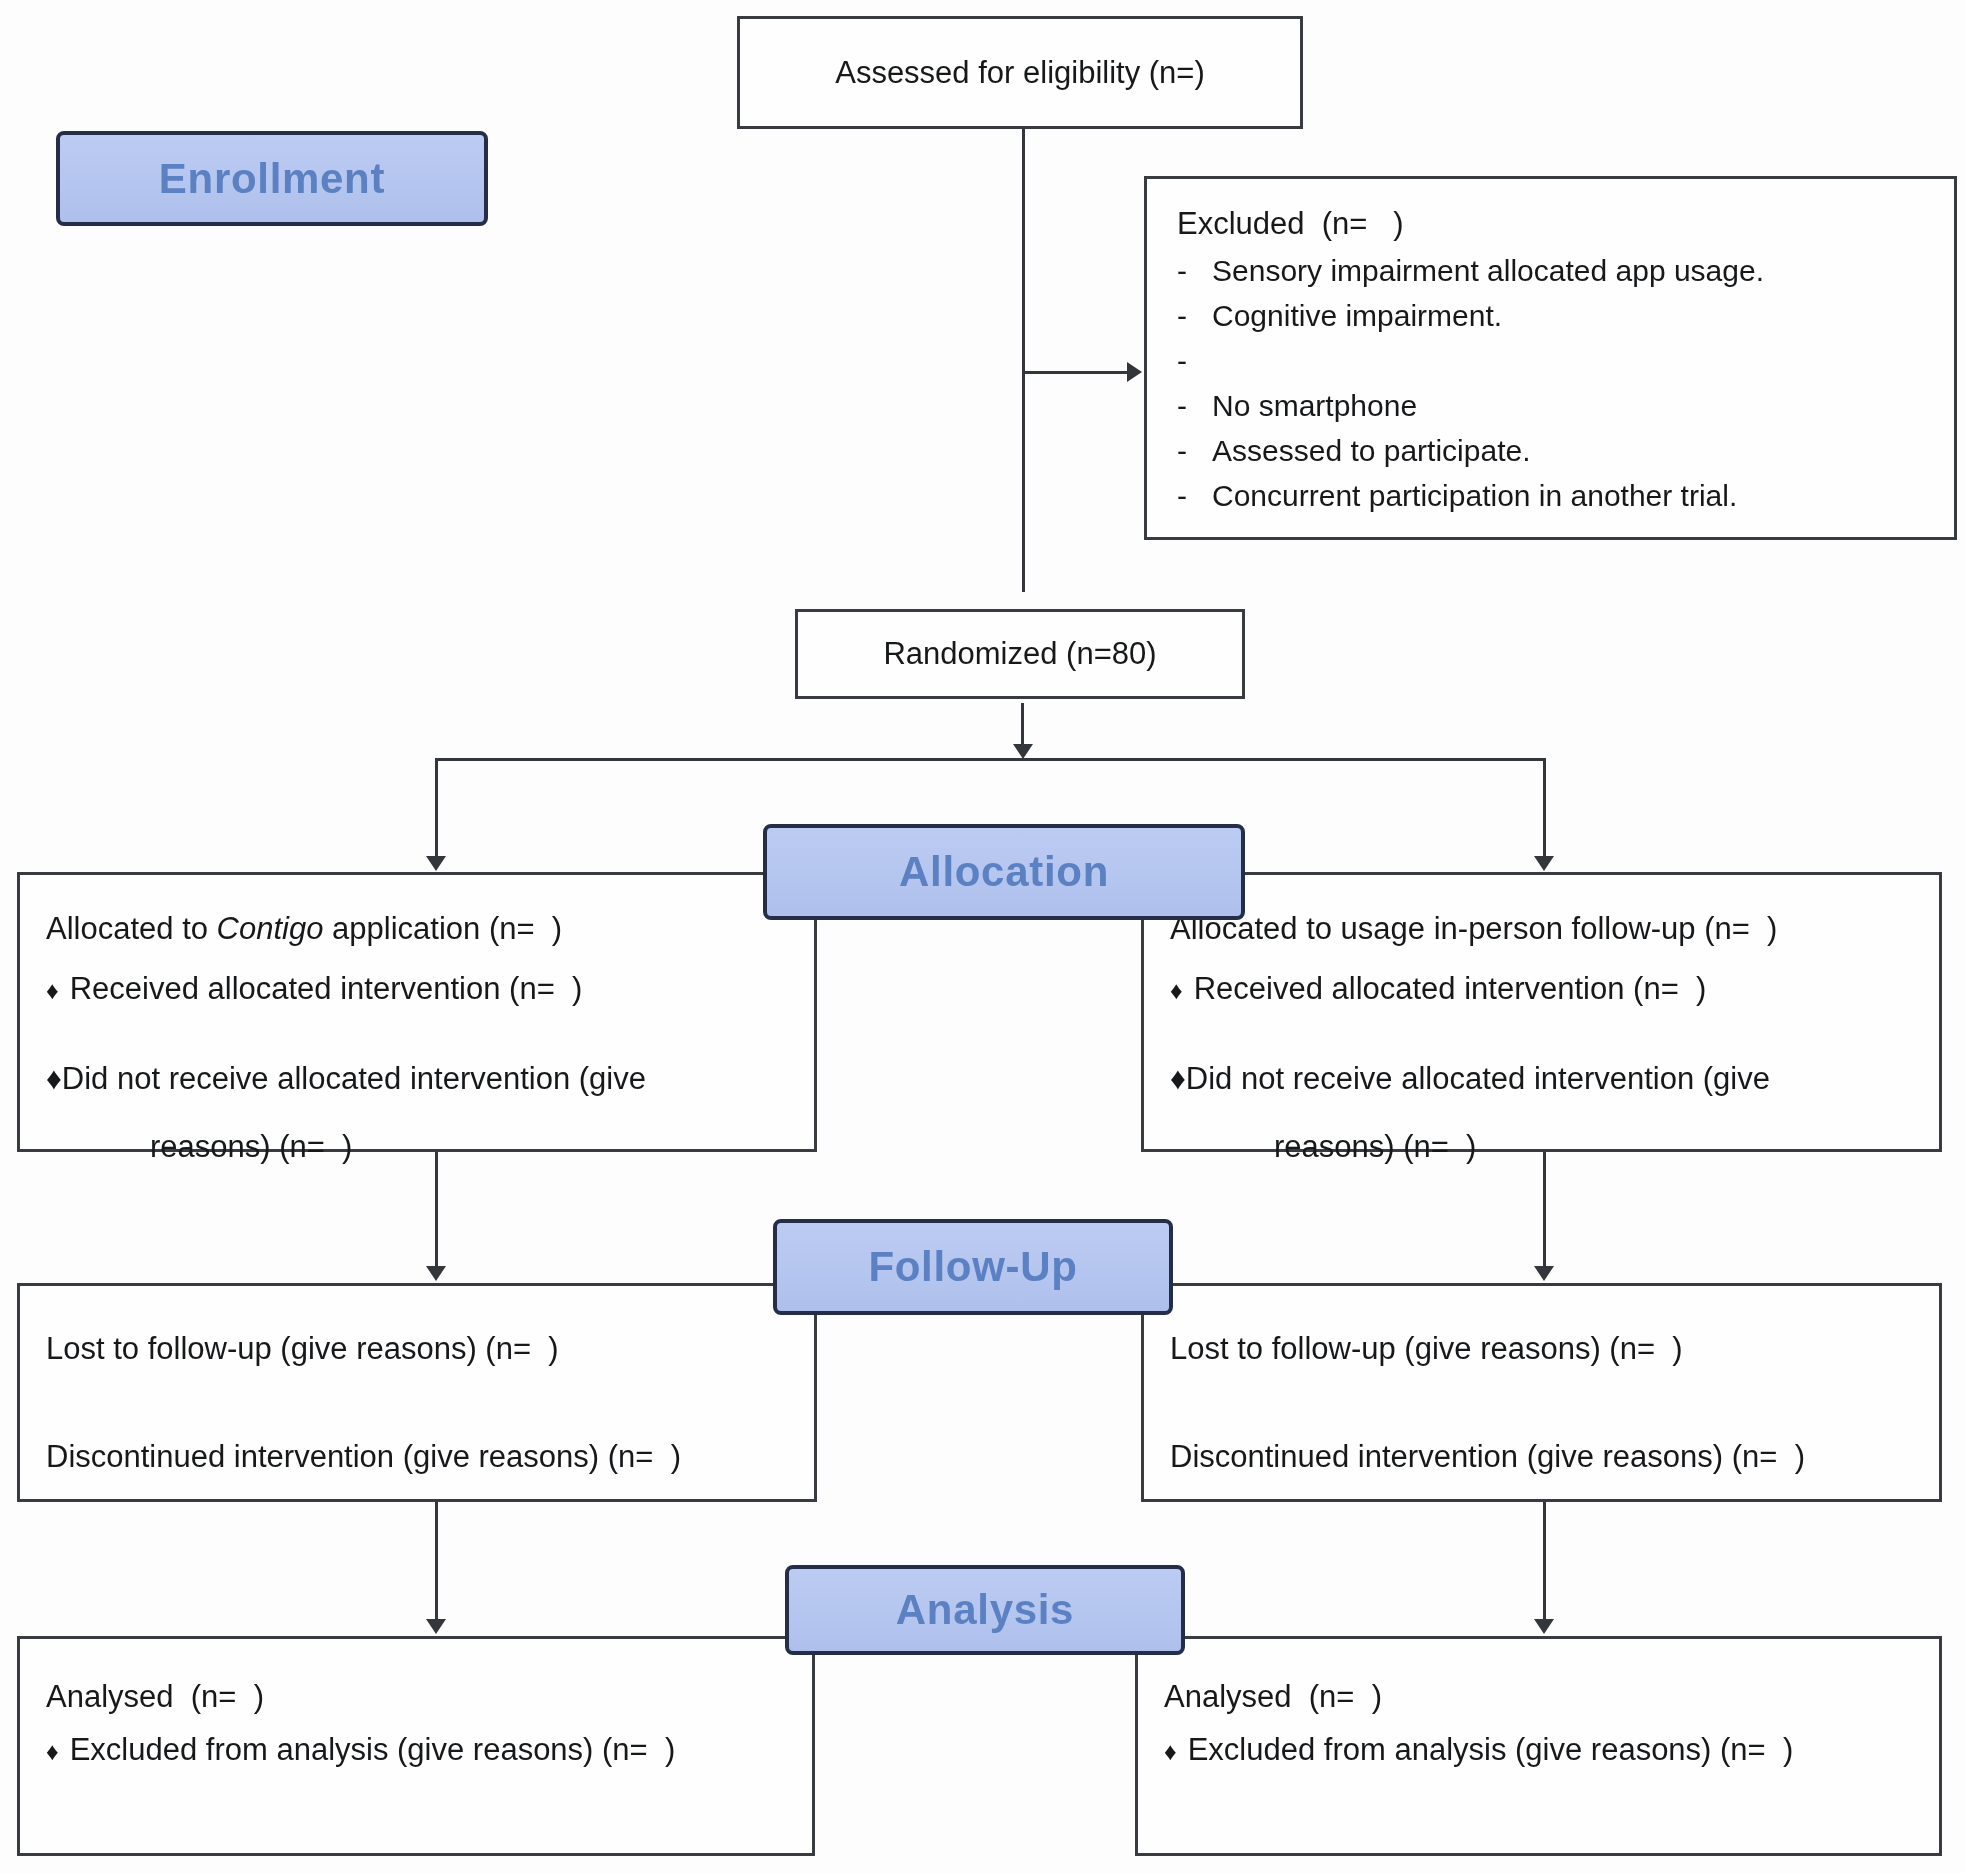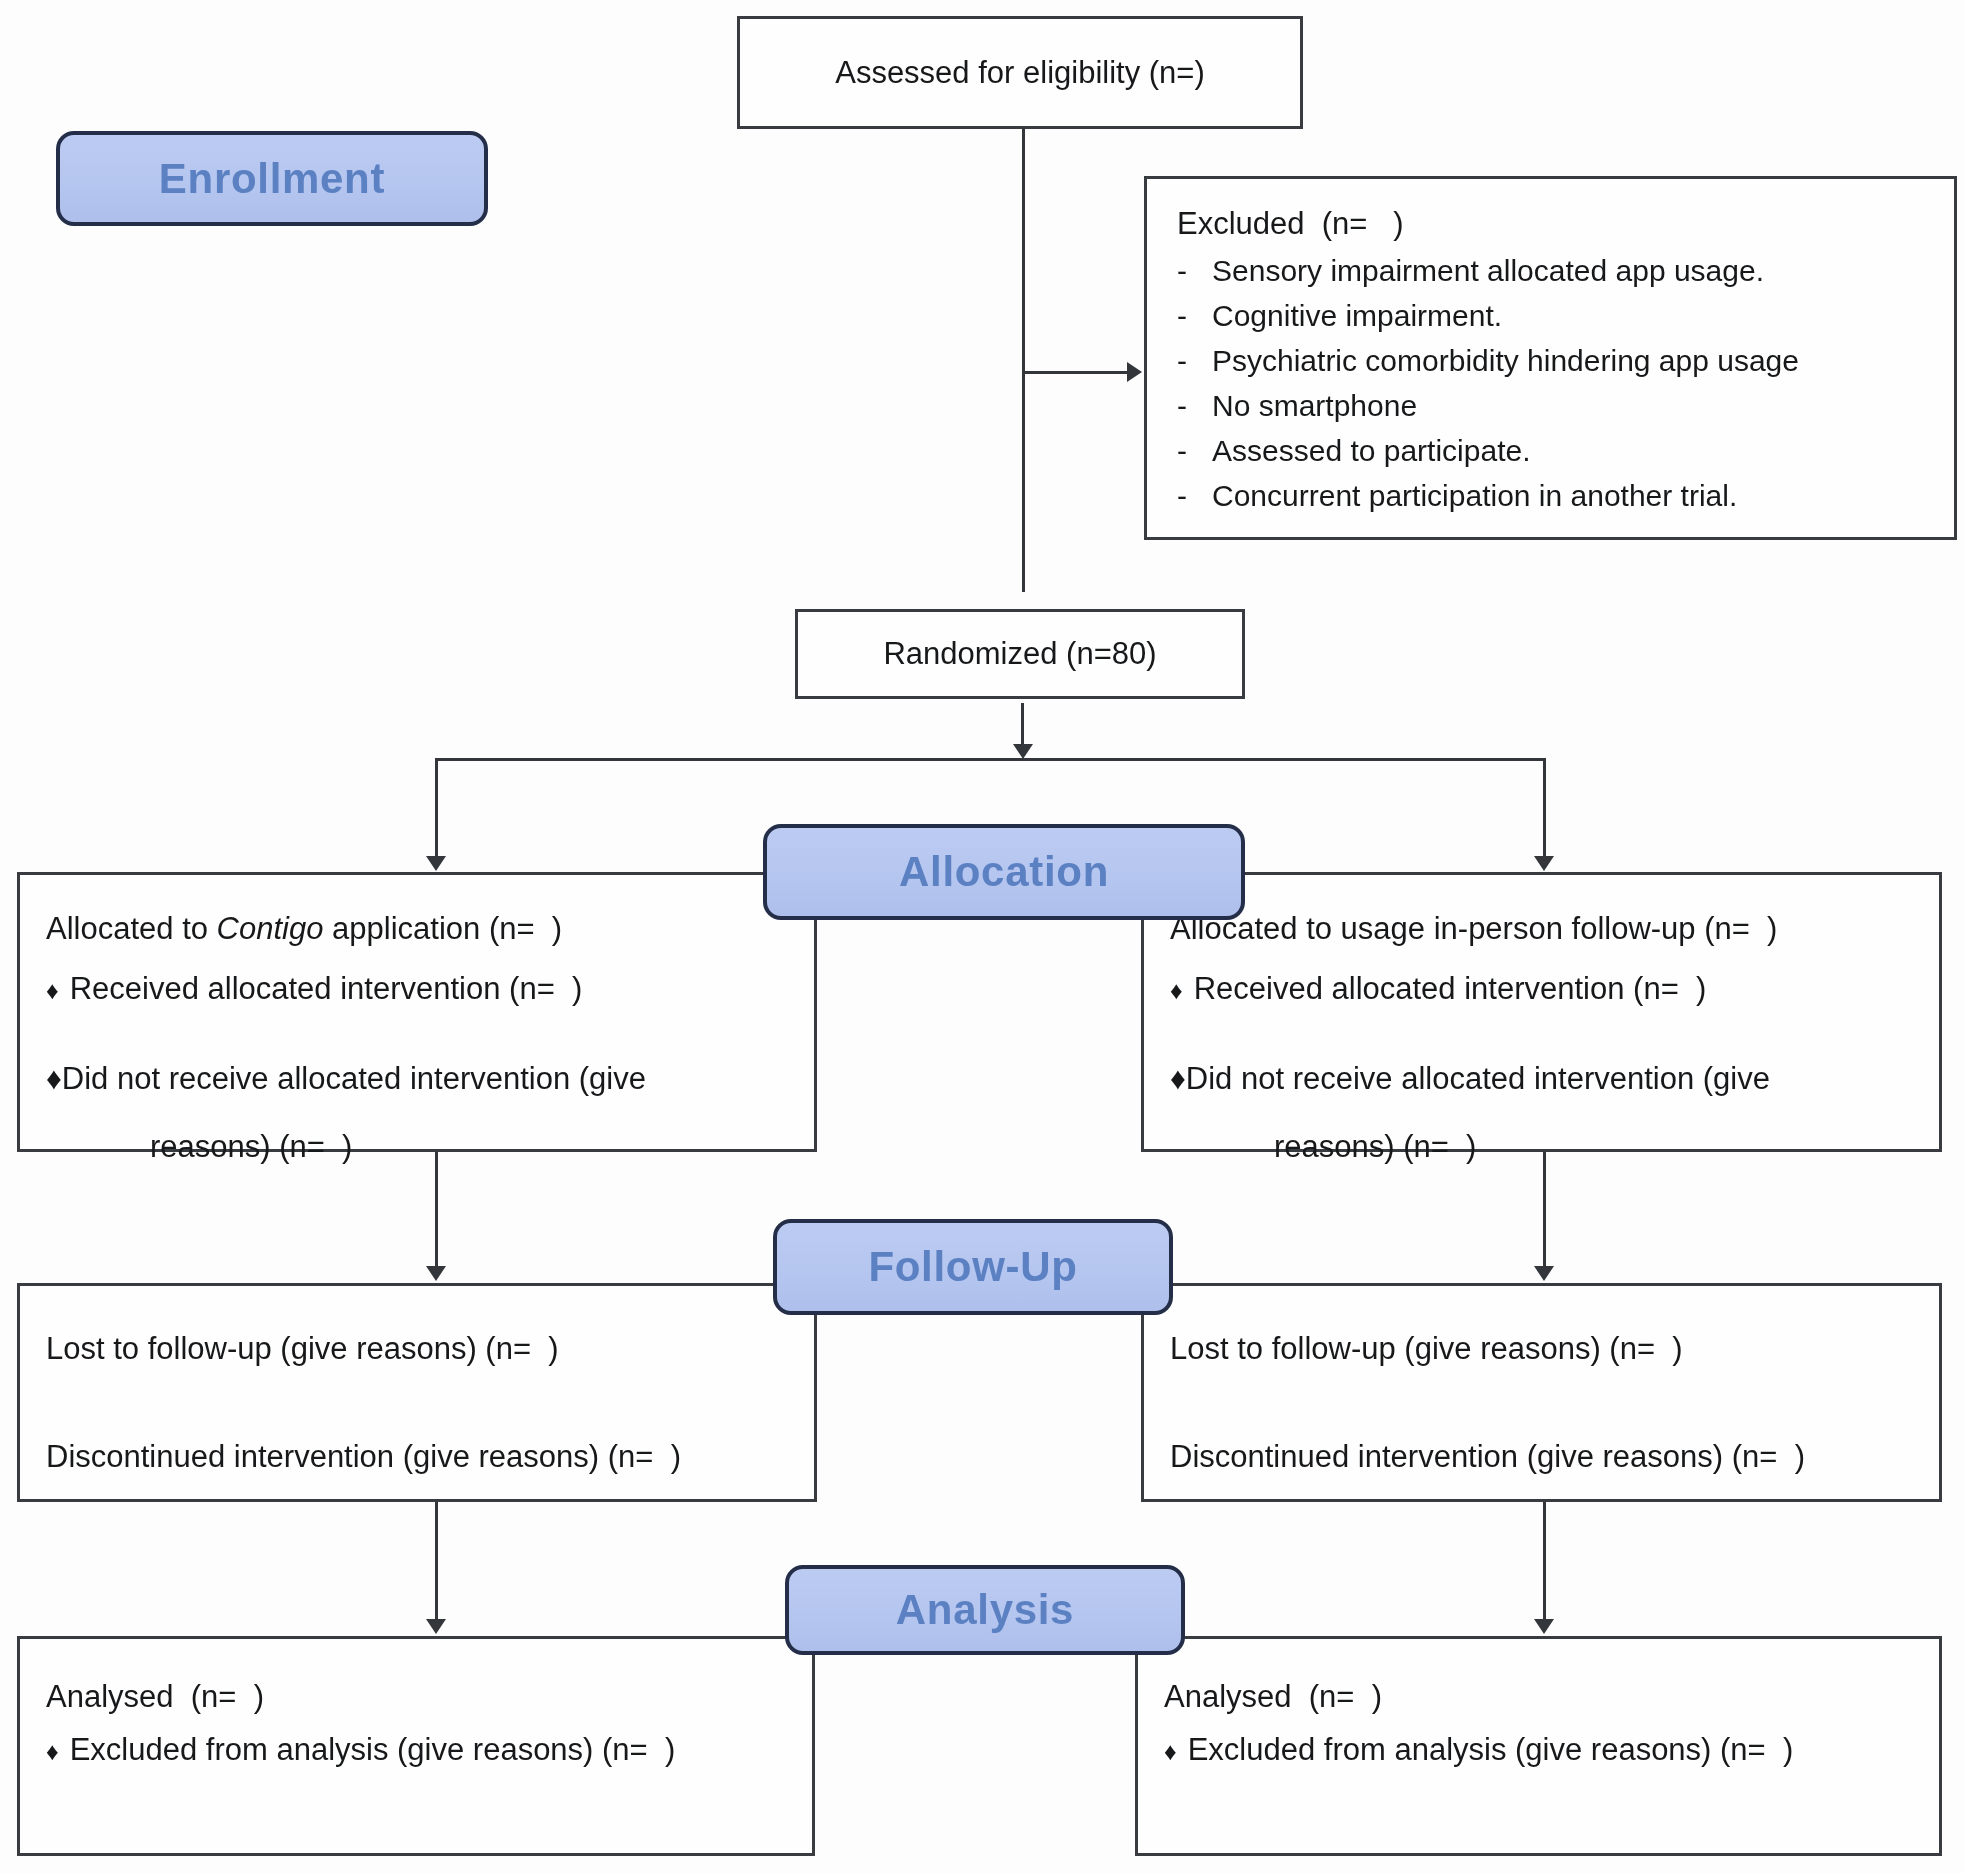--- a/index.html
+++ b/index.html
@@ -9,21 +9,21 @@
     font-family:"Liberation Sans", sans-serif; color:#17181a;text-decoration:underline;
   }
   .wbox {
     position:absolute; background:#fefefe;
     border:3.4px solid #383c40; box-sizing:border-box;
   }
   .center-txt { display:flex; align-items:center; justify-content:center; text-align:center; }
   .stage {
     position:absolute; box-sizing:border-box;
     background:linear-gradient(180deg,#bccbf2 0%,#b4c5ef 60%,#aebfec 100%);
-    border:4.1px solid #242e49; border-radius:18px;
+    border:4.1px solid #242e49; border-radius:8px;
     display:flex; align-items:center; justify-content:center;
     font-weight:bold; font-size:42px; color:#5c81c3;
     letter-spacing:0.7px; z-index:5;
   }
   .vline,.hline { position:absolute; background:#33373b; z-index:1; }
   .arrow-down {
     position:absolute; width:0; height:0; z-index:2;
     border-left:10.2px solid transparent; border-right:10.2px solid transparent;
     border-top:15.7px solid #33373b;
   }
@@ -92,21 +92,20 @@
       <div class="reason-row fs-list">
         <span class="dash txt">-</span>
         <span class="txt">Sensory impairment allocated app usage.</span>
       </div>
       <div class="reason-row fs-list">
         <span class="dash txt">-</span>
         <span class="txt">Cognitive impairment.</span>
       </div>
       <div class="reason-row fs-list">
         <span class="dash txt">-</span>
-        <span class="txt">Psychiatric comorbidity hindering app usage</span>
       </div>
       <div class="reason-row fs-list">
         <span class="dash txt">-</span>
         <span class="txt">No smartphone</span>
       </div>
       <div class="reason-row fs-list">
         <span class="dash txt">-</span>
         <span class="txt">Assessed to participate.</span>
       </div>
       <div class="reason-row fs-list">

